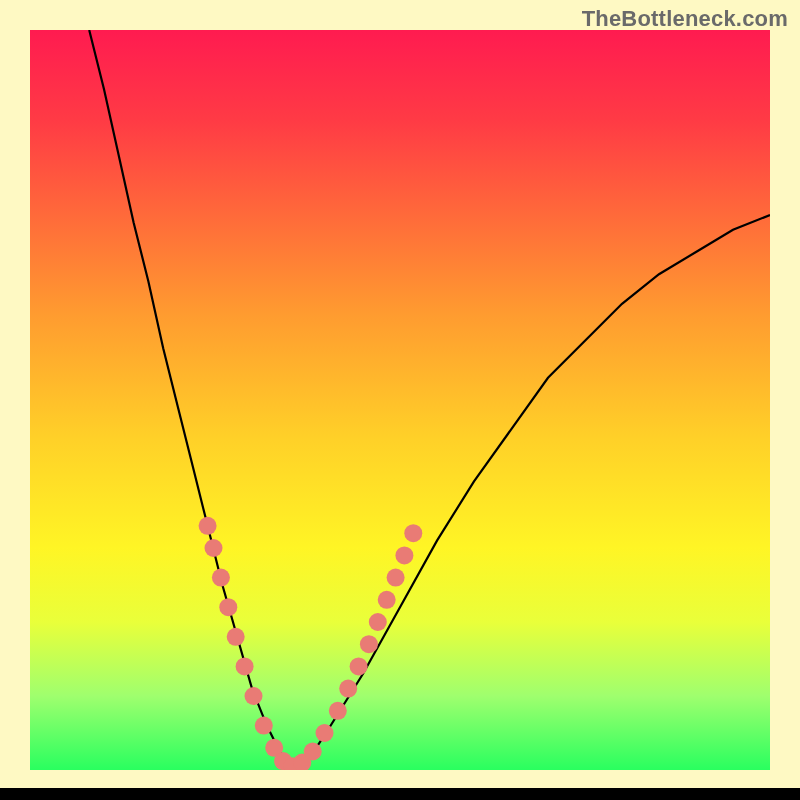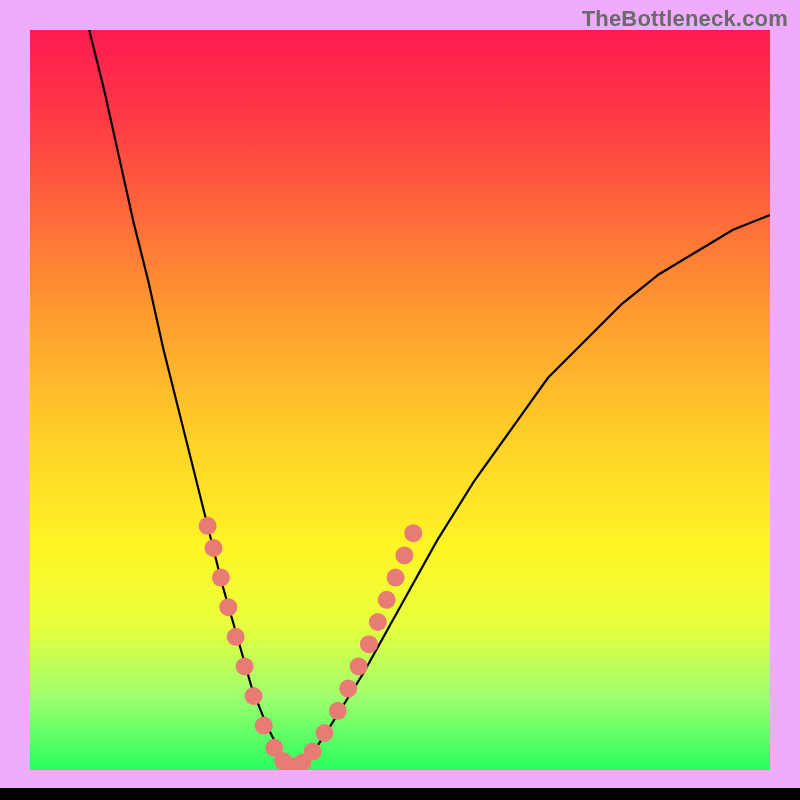--- a/index.html
+++ b/index.html
@@ -8,21 +8,21 @@
     width: 800px;
     height: 800px;
     background: #000;
     font-family: Arial, Helvetica, sans-serif;
     overflow: hidden;
   }
   .frame {
     position: relative;
     width: 800px;
     height: 788px;
-    background: #f0abfc;
+    background: #fef9c3;
   }
   .plot {
     position: absolute;
     left: 30px;
     top: 30px;
     width: 740px;
     height: 740px;
     background: linear-gradient(
       to bottom,
       #ff1b50 0%,

